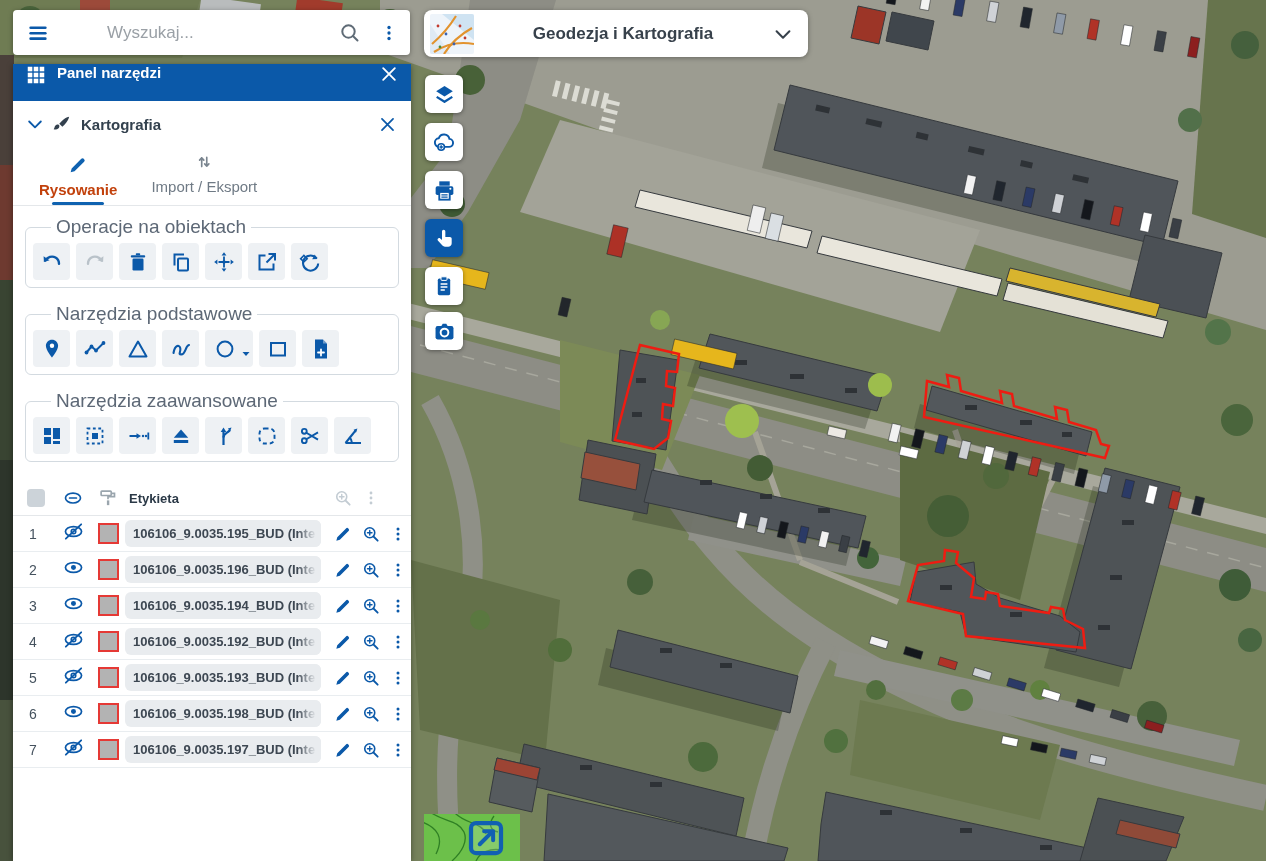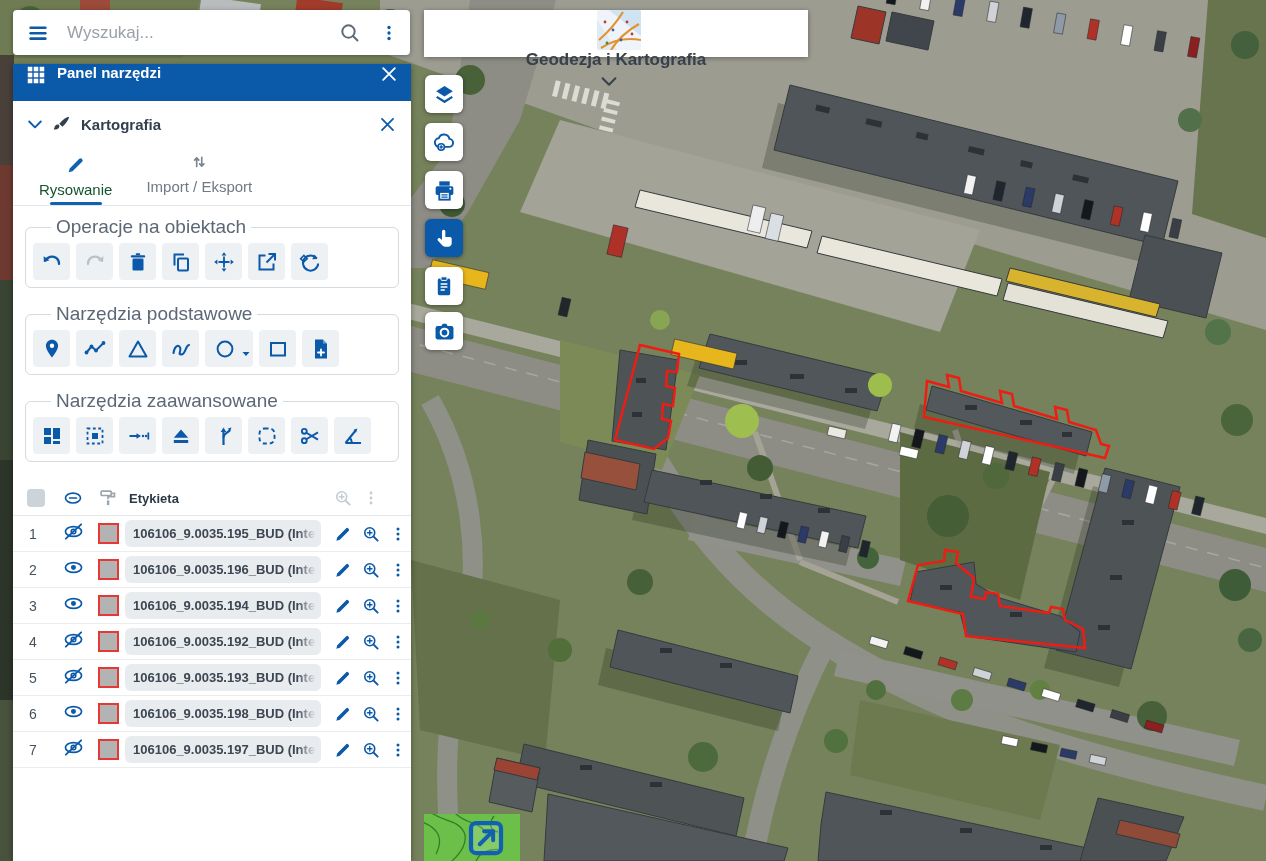--- a/index.html
+++ b/index.html
@@ -4,45 +4,45 @@
 <style>
   html,body{margin:0;padding:0;width:1266px;height:861px;overflow:hidden;
     font-family:"Liberation Sans",sans-serif;background:#76825c;position:relative;}
   .map-wrap{position:absolute;inset:0;}
   svg.map{position:absolute;left:0;top:0;width:1266px;height:861px;display:block;}
   
   .search-bar{position:absolute;left:13px;top:10px;width:397px;height:45px;background:#fff;
     border-radius:4px;box-shadow:0 1px 5px rgba(0,0,0,.35);display:flex;align-items:center;z-index:30;}
   .search-bar .burger{margin:0 14px 0 12px;cursor:pointer;display:flex;}
   .search-input{flex:1;border:none;outline:none;font-size:17px;color:#0c4a6e;background:transparent;
-    font-family:"Liberation Sans",sans-serif;}
+    font-family:"Liberation Sans",sans-serif;margin-left:40px;}
   .search-input::placeholder{color:#9aa0a6;}
   .sb-ico{margin:0 8px;display:flex;cursor:pointer;}
   .app-header{position:absolute;left:424px;top:10px;width:384px;height:47px;background:#fff;
-    border-radius:0;box-shadow:0 1px 5px rgba(0,0,0,.35);display:flex;align-items:center;z-index:30;flex-direction:column;}
+    border-radius:8px;box-shadow:0 1px 5px rgba(0,0,0,.35);display:flex;align-items:center;z-index:30;}
   .app-logo{width:44px;height:40px;margin-left:6px;border-radius:2px;overflow:hidden;flex:none;}
   .app-title{flex:1;text-align:center;font-size:17px;font-weight:bold;color:#37414b;}
   .app-chev{margin-right:14px;display:flex;cursor:pointer;}
   
   .left-panel{position:absolute;left:13px;top:64px;width:398px;bottom:0;background:#fff;
     box-shadow:0 1px 6px rgba(0,0,0,.4);z-index:20;display:flex;flex-direction:column;}
   .panel-header{height:37px;background:#0b59a9;display:flex;color:#fff;flex:none;}
   .panel-header .ph-grid{margin:0 10px 0 12px;display:flex;}
   .panel-header .ph-title{flex:1;font-size:15px;font-weight:bold;}
   .panel-header .ph-close{margin-right:12px;display:flex;cursor:pointer;}
   .section-row{height:46px;display:flex;align-items:center;flex:none;}
   .section-row .sr-chev{margin:0 6px 0 12px;display:flex;cursor:pointer;}
   .section-row .sr-brush{margin-right:8px;display:flex;}
   .section-row .sr-title{flex:1;font-size:15px;font-weight:bold;color:#33414e;}
   .section-row .sr-close{margin-right:14px;display:flex;cursor:pointer;}
   .tabs{display:flex;align-items:flex-end;border-bottom:1px solid #e4e7ea;flex:none;padding:0 0 0 22px;}
   .tab{display:flex;flex-direction:column;align-items:center;margin-right:26px;padding:2px 4px 0;cursor:pointer;}
   .tab .t-ico{height:26px;display:flex;align-items:center;}
   .tab .t-lbl{font-size:15px;color:#6f7a85;padding:3px 0 7px;}
-  .tab.active .t-lbl{color:#14532d;font-weight:normal;padding-bottom:4px;}
+  .tab.active .t-lbl{color:#c2410c;font-weight:bold;padding-bottom:4px;}
   .tab .t-under{height:3px;width:52px;border-radius:2px;background:transparent;}
   .tab.active .t-under{background:#0f62b0;}
   .groups{padding:10px 12px 4px;flex:none;}
   fieldset.tool-group{border:1px solid #d3dae0;border-radius:6px;margin:0 0 15px;padding:5px 7px 7px;}
   fieldset.tool-group legend{font-size:19px;color:#5d6876;padding:0 5px;margin-left:18px;}
   .tool-row{display:flex;gap:6px;}
   .tool-btn{width:37px;height:37px;border-radius:4px;background:#eef1f4;border:none;display:flex;
     align-items:center;justify-content:center;cursor:pointer;padding:0;position:relative;}
   .tool-btn.disabled{cursor:default;}
   .tool-btn .caret{position:absolute;right:3px;top:15px;}

